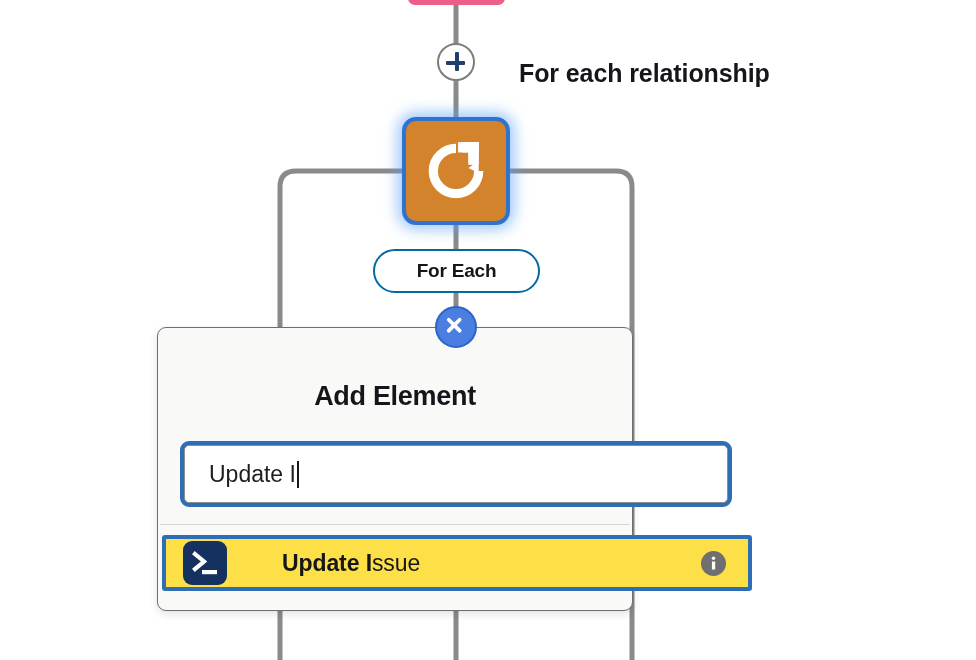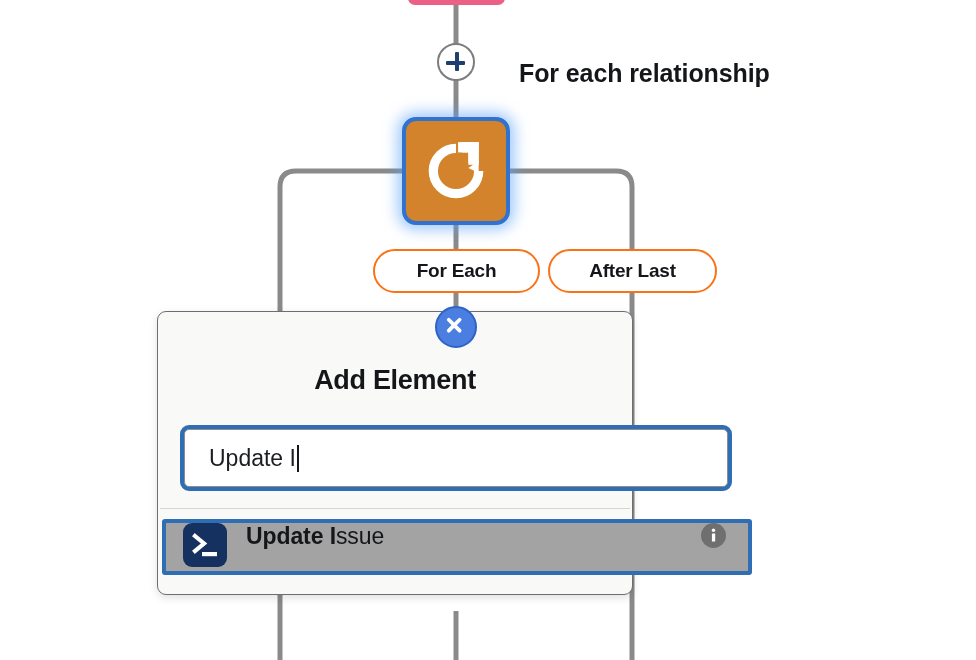--- a/index.html
+++ b/index.html
@@ -112,39 +112,39 @@
     transform: translate(-50%,-50%);
     width: 66px;
     height: 66px;
   }
 
   
   .pill {
     position: absolute;
     height: 44px;
     background: #ffffff;
-    border: 2px solid #f97316;
+    border: 2px solid #0369a1;
     border-radius: 22px;
     box-sizing: border-box;
     display: flex;
     align-items: center;
     justify-content: center;
     font-size: 19px;
     font-weight: 700;
     color: #14161a;
     letter-spacing: -0.2px;
   }
   .pill-foreach { left: 373px; top: 249px; width: 167px; }
   .pill-afterlast { left: 548px; top: 249px; width: 169px; }
 
   
   .panel {
     position: absolute;
     left: 157px;
-    top: 311px;
+    top: 327px;
     width: 476px;
     height: 284px;
     background: #f9f9f8;
     border: 1.5px solid #6e6e6e;
     border-radius: 9px;
     box-sizing: border-box;
     box-shadow: 0 3px 9px rgba(0,0,0,0.12);
   }
   .panel-title {
     position: absolute;
@@ -207,22 +207,24 @@
   }
   .result-row {
     position: absolute;
     left: 4px;
     top: 207px;
     width: 590px;
     height: 56px;
     border: 4px solid #2f6eb5;
     border-radius: 3px;
     box-sizing: border-box;
-    background: #a3a3a3;
+    background: #fde047;
     display: flex;
+    align-items: center;
+    gap: 36px;
   }
   .term-icon {
     width: 44px;
     height: 44px;
     margin-left: 17px;
     border-radius: 9px;
     background: #14315f;
     position: relative;
     flex: 0 0 auto;
   }
@@ -299,23 +301,20 @@
       <path d="M32 10 A22 22 0 1 0 54 32" fill="none" stroke="#ffffff" stroke-width="9" stroke-linecap="butt"></path>
       <path d="M38 4 L54 4 L54 4 L54 24 L44 24 L44 14 L38 14 Z" fill="#ffffff"></path>
       <rect x="44" y="4" width="10" height="22" fill="#ffffff"></rect>
       <rect x="34" y="4" width="20" height="10" fill="#ffffff"></rect>
       <path d="M54 22 L54 34 L44 29 Z" fill="#ffffff"></path>
     </svg>
   </div>
 
   <div class="pill pill-foreach">
     <span>For Each</span>
-  </div>
-  <div class="pill pill-afterlast">
-    <span>After Last</span>
   </div>
 
   <div class="panel">
 
     <div class="panel-title">Add Element</div>
 
     <div class="search-wrap">
       <div class="search-inner">
         <span class="search-text">Update I</span>
           <span class="caret"></span>

